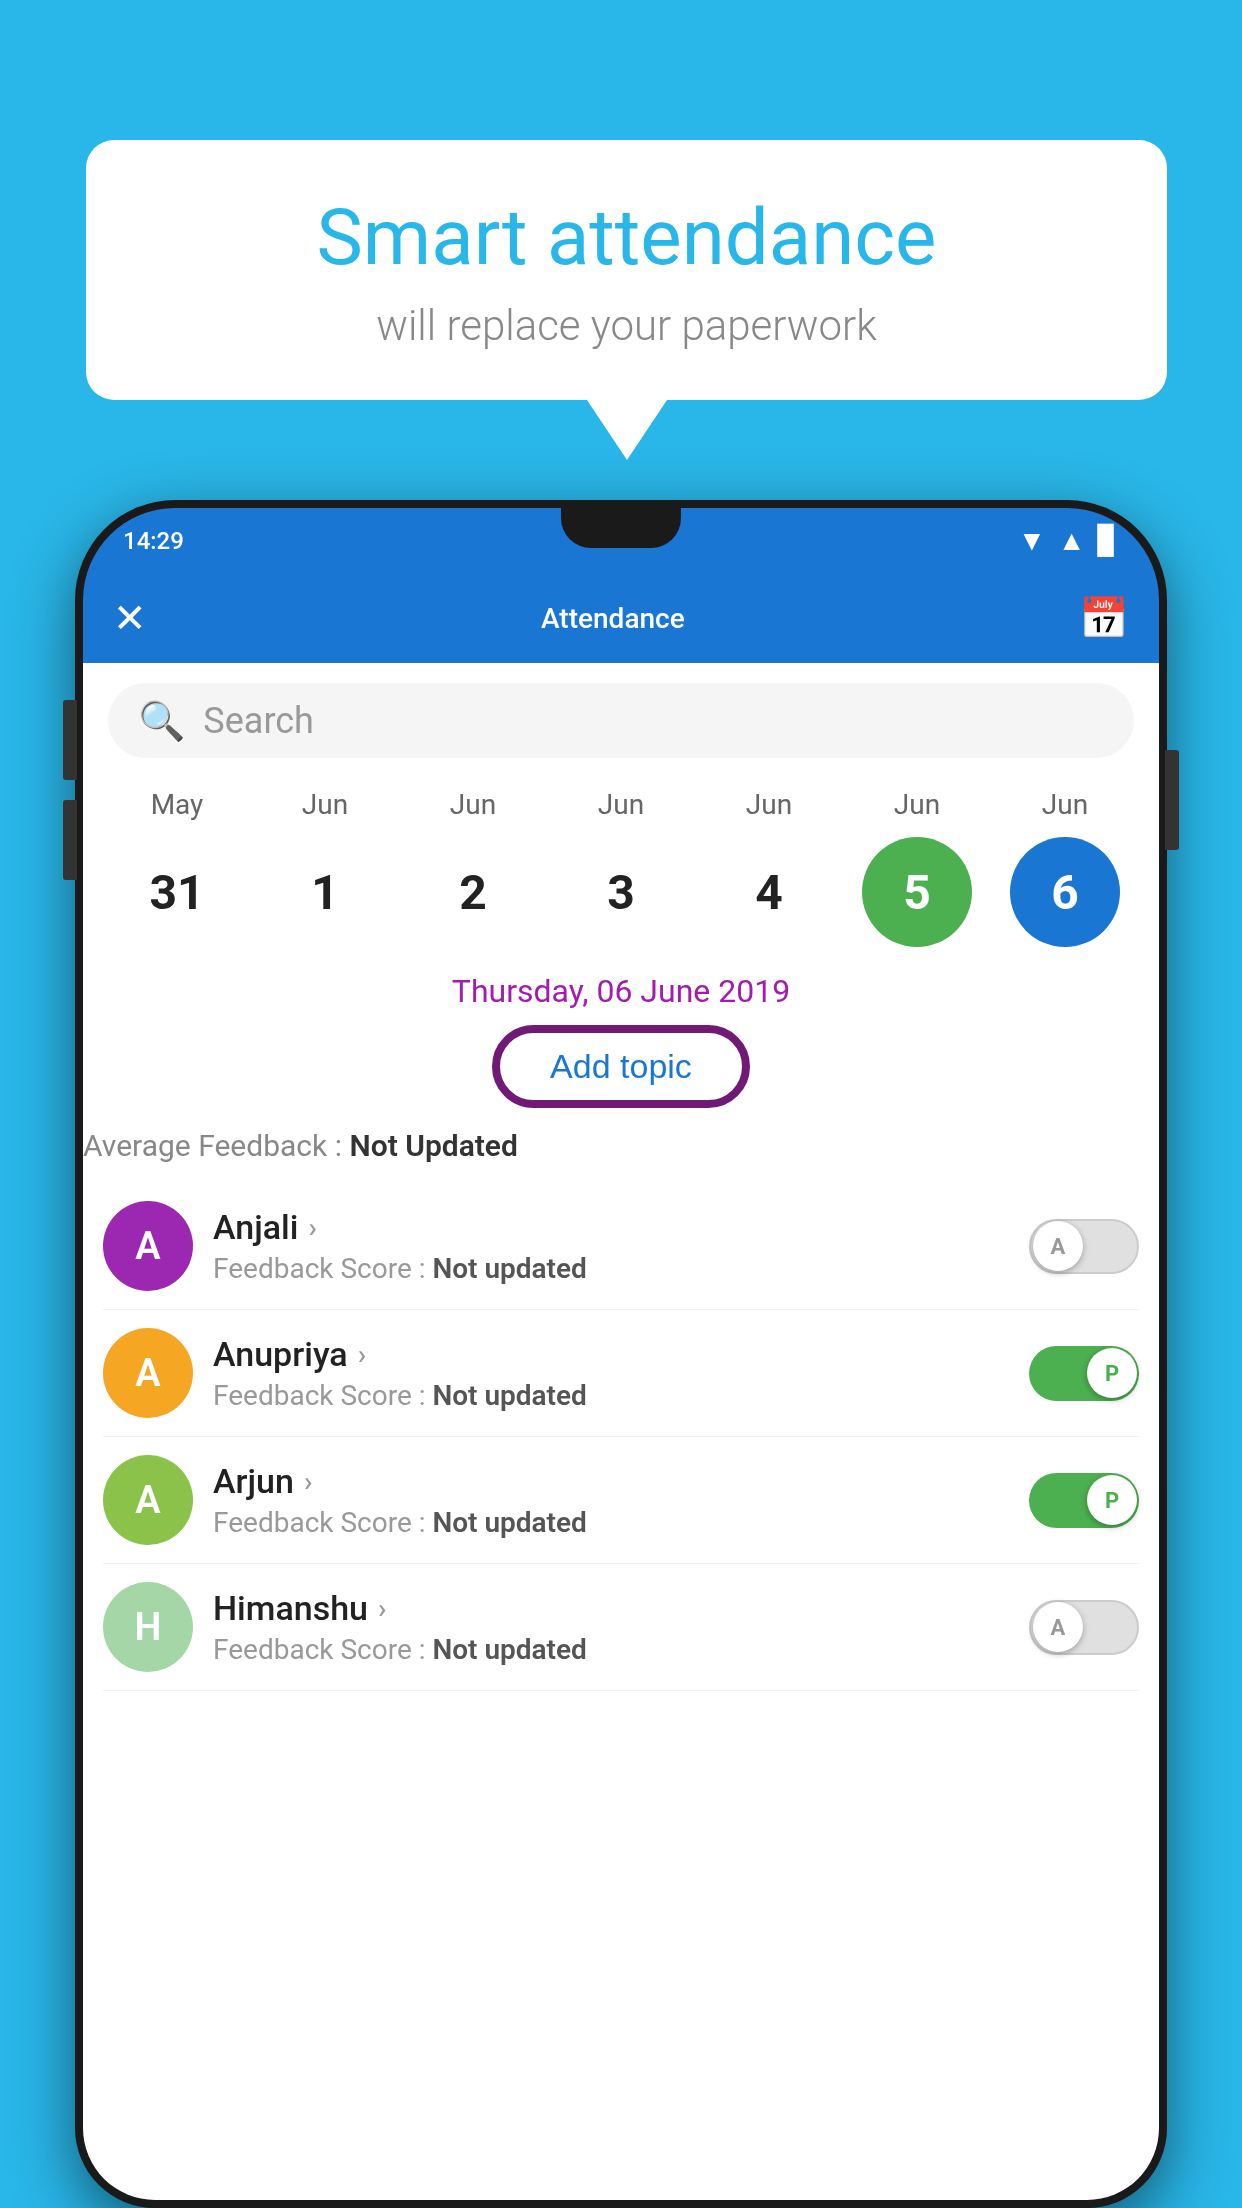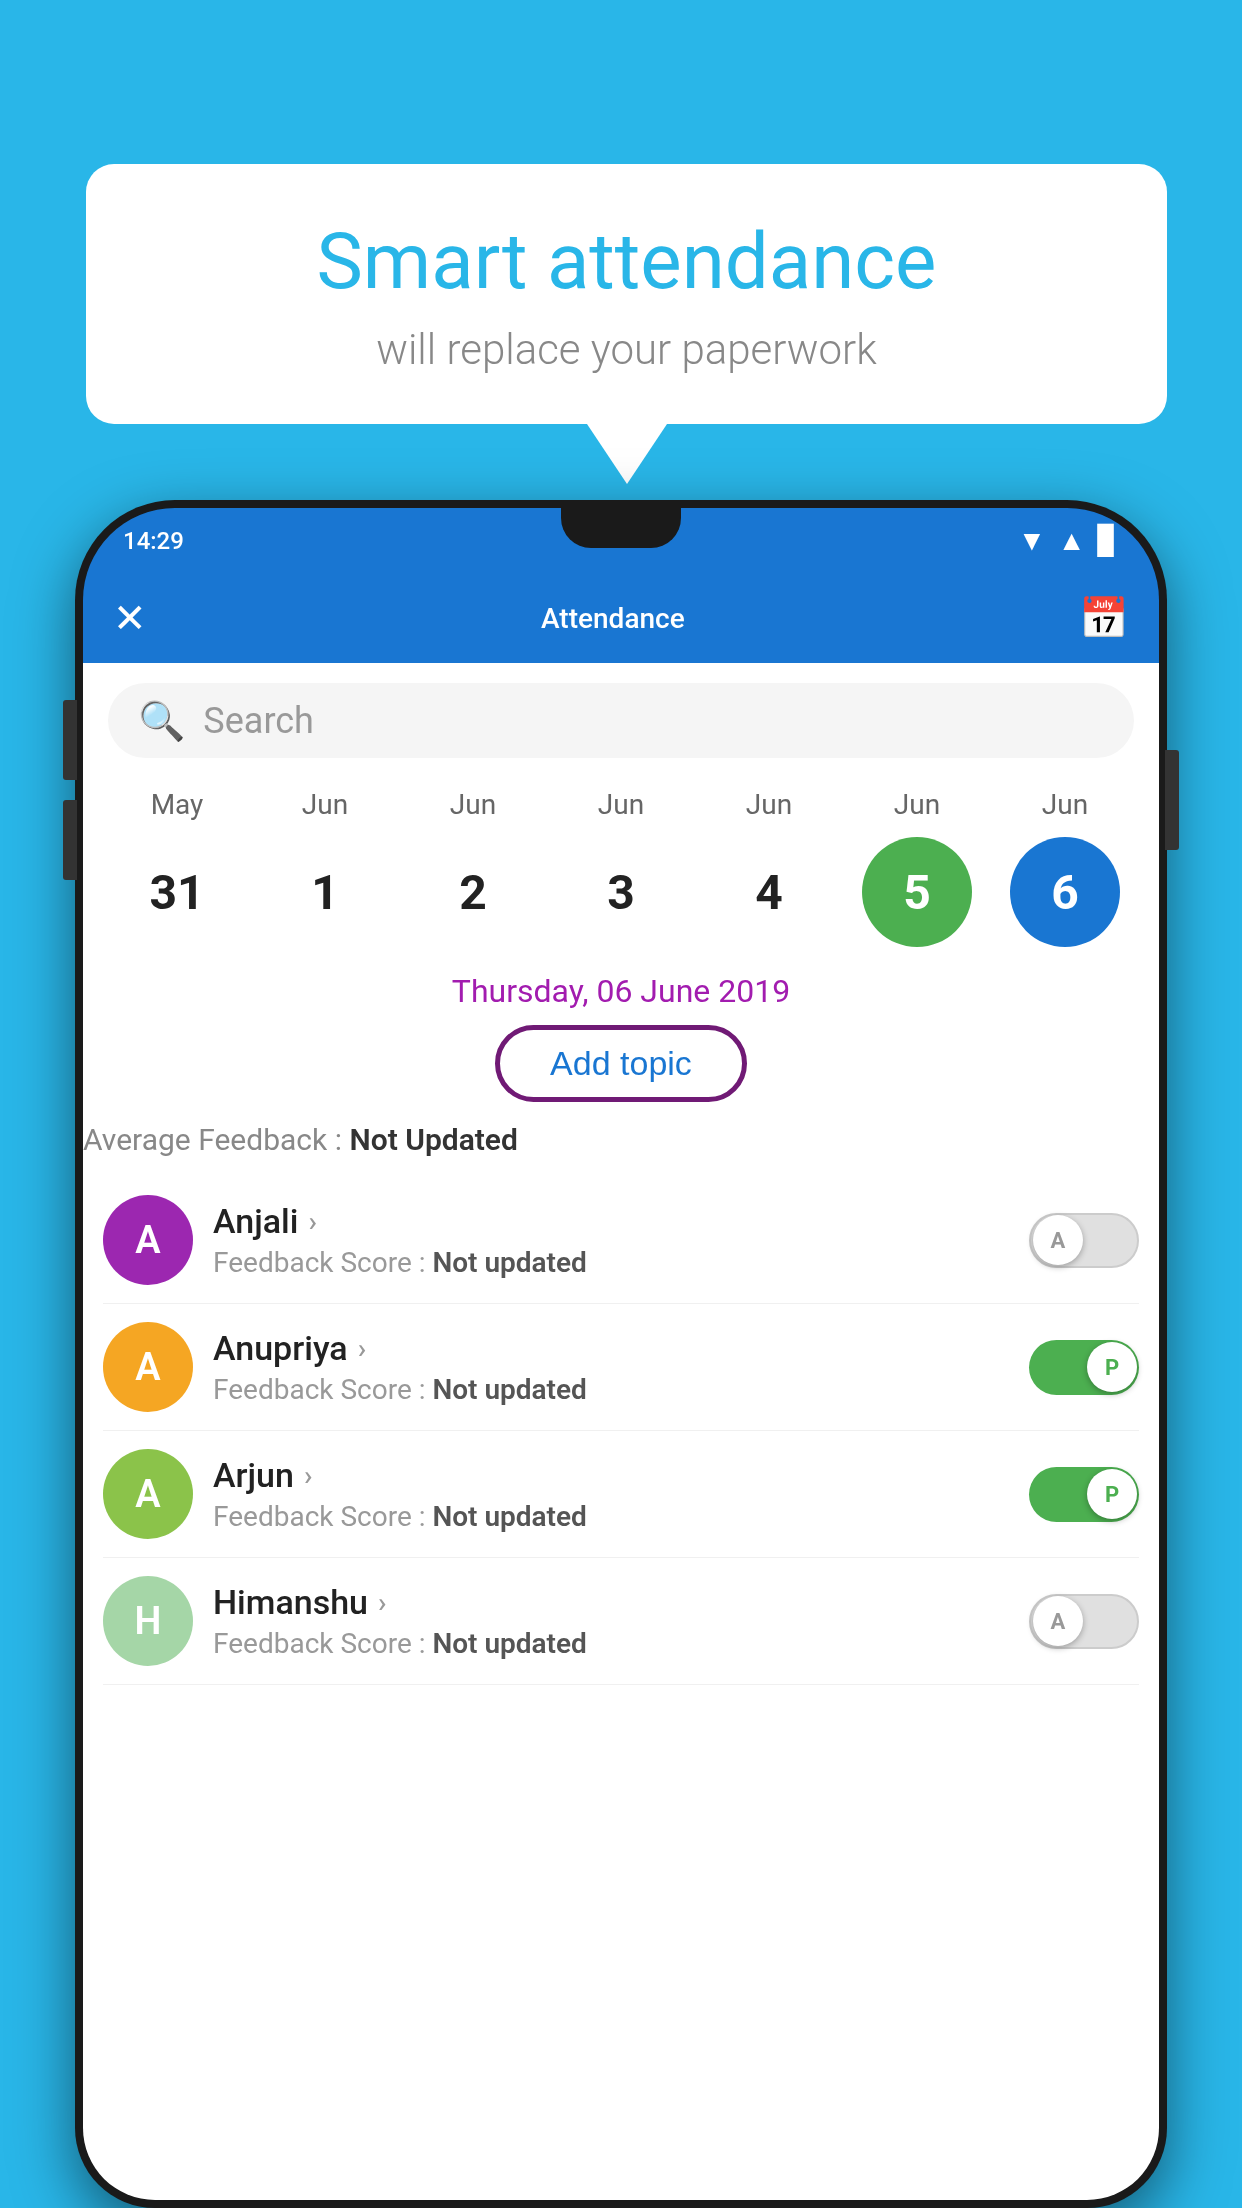--- a/index.html
+++ b/index.html
@@ -14,21 +14,20 @@
 
     
     .speech-bubble-wrapper {
       position: absolute;
       top: 140px;
       left: 86px;
       right: 75px;
       display: flex;
       flex-direction: column;
       align-items: center;
-      margin-top: 24px;
     }
     .speech-bubble {
       background: white;
       border-radius: 28px;
       padding: 55px 60px 50px;
       width: 100%;
       text-align: center;
     }
     .speech-bubble-title {
       font-size: 78px;
@@ -202,21 +201,21 @@
       padding: 25px 0 15px;
       font-size: 32px;
       color: #a21caf;
       font-weight: 400;
     }
 
     
     .add-topic-btn {
       display: block;
       margin: 0 auto 20px;
-      border: 5px solid #701a75;
+      border: 8px solid #701a75;
       border-radius: 50px;
       padding: 14px 50px;
       background: white;
       color: #1976d2;
       font-size: 34px;
       cursor: pointer;
       width: auto;
       text-align: center;
       width: fit-content;
     }

